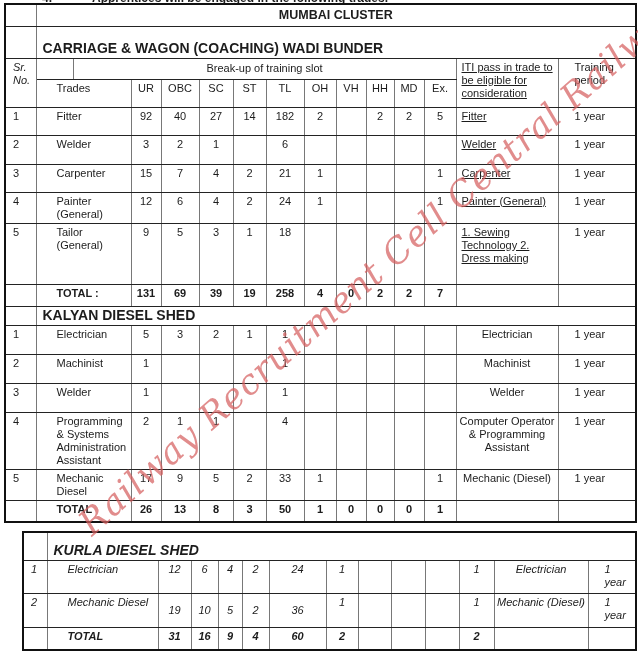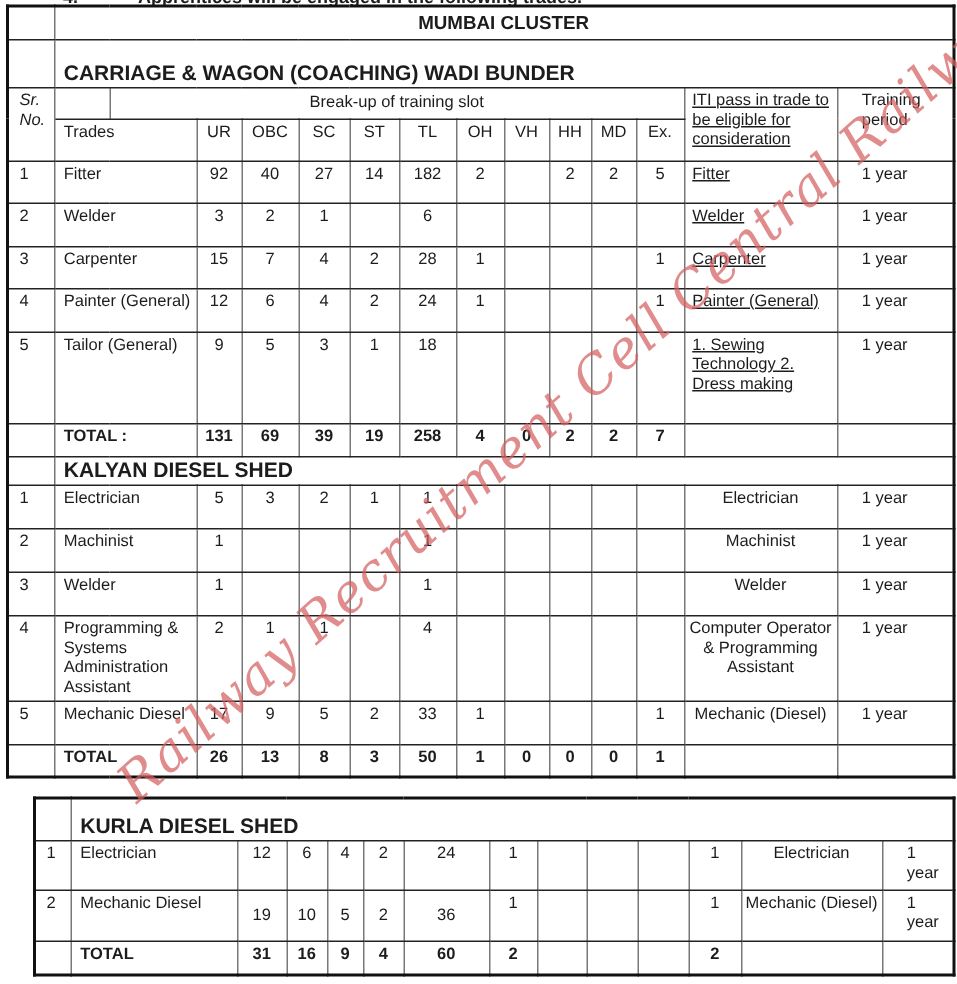--- a/index.html
+++ b/index.html
@@ -5,26 +5,26 @@
   html,body{margin:0;padding:0;background:#fff;}
   #screen{position:relative;width:638px;height:656px;overflow:hidden;background:#fff;
           font-family:"Liberation Sans",sans-serif;color:#1c1c1c;}
   .note{position:absolute;top:-9px;left:42px;font-size:12px;font-weight:bold;white-space:nowrap;}
   .note .gap{display:inline-block;width:40px;}
   .wm{position:absolute;left:84px;top:508px;transform:rotate(-41.5deg);transform-origin:0 50%;
       font-family:"DejaVu Serif",serif;font-style:italic;font-size:35px;letter-spacing:1px;
       color:rgba(214,96,96,0.72);white-space:nowrap;z-index:9;pointer-events:none;}
   table{border-collapse:collapse;table-layout:fixed;border:2px solid #111;}
   #main{position:absolute;top:3px;left:4px;border-radius:10px;}
-  #kurla{position:absolute;top:531px;left:22px;}
+  #kurla{position:absolute;top:531px;left:22px;font-style:italic;}
   td{border-left:1px solid #787878;border-right:1px solid #787878;
      border-top:1.5px solid #232323;border-bottom:1.5px solid #232323;
      vertical-align:top;font-size:11px;line-height:13px;padding:2px 2px;overflow:hidden;}
   td.c{text-align:center;padding:2px 1px;}
-  td.l{text-align:left;padding-left:6px;}
+  td.l{text-align:left;padding-left:20px;}
   td.srn{padding-left:7px;}
   .b{font-weight:bold;}
   td.title{text-align:center;vertical-align:middle;font-size:12.5px;}
   td.sec{vertical-align:bottom;padding:2px 6px 3px 6px;font-size:14px;}
   td.hdr{text-align:left;}
   td.pre{white-space:pre-line;font-style:italic;}
   td.bu{text-align:center;vertical-align:middle;}
   td.iti{padding-left:5px;text-decoration:underline;}
   td.itic{text-align:center;padding:2px 2px;}
   td.per{padding-left:16px;}
@@ -118,21 +118,21 @@
   <td class="iti">Welder</td>
   <td class="per">1 year</td>
 </tr>
 <tr style="height:28px">
   <td class="srn">3</td>
   <td colspan="2" class="l">Carpenter</td>
   <td class="c">15</td>
   <td class="c">7</td>
   <td class="c">4</td>
   <td class="c">2</td>
-  <td class="c">28</td>
+  <td class="c">21</td>
   <td class="c">1</td>
   <td class="c"></td>
   <td class="c"></td>
   <td class="c"></td>
   <td class="c">1</td>
   <td class="iti">Carpenter</td>
   <td class="per">1 year</td>
 </tr>
 <tr style="height:29px">
   <td class="srn">4</td>

